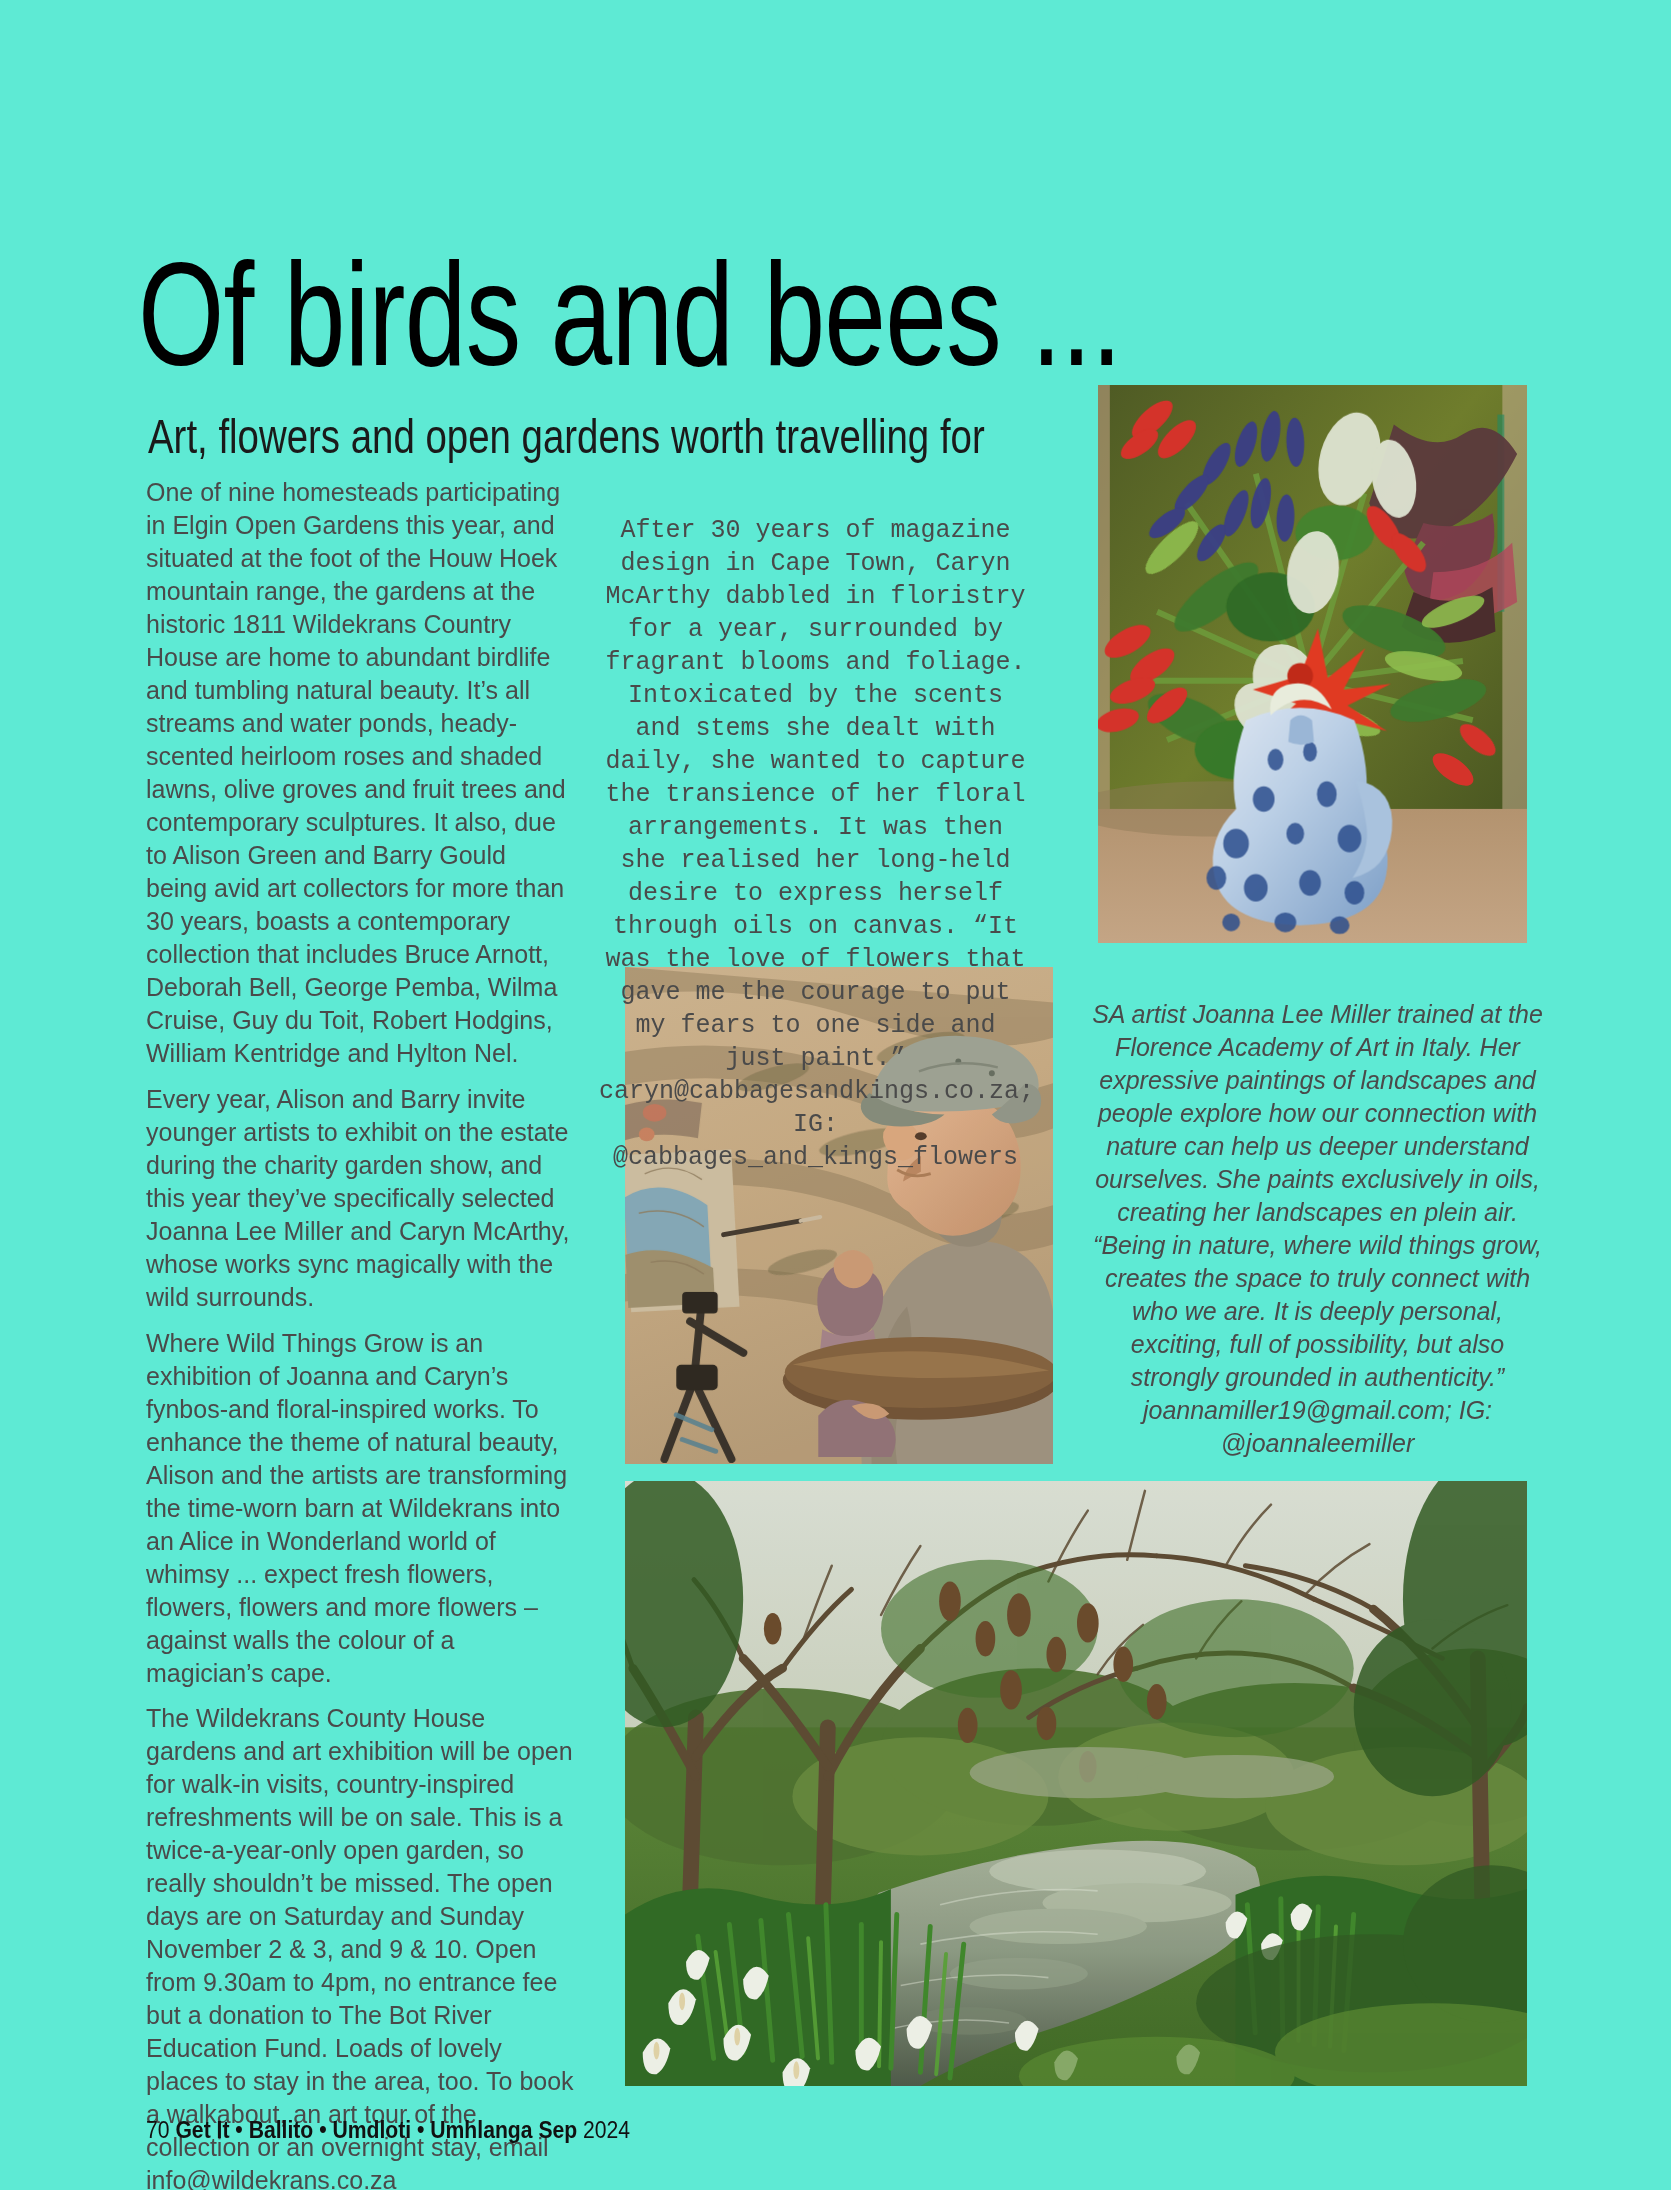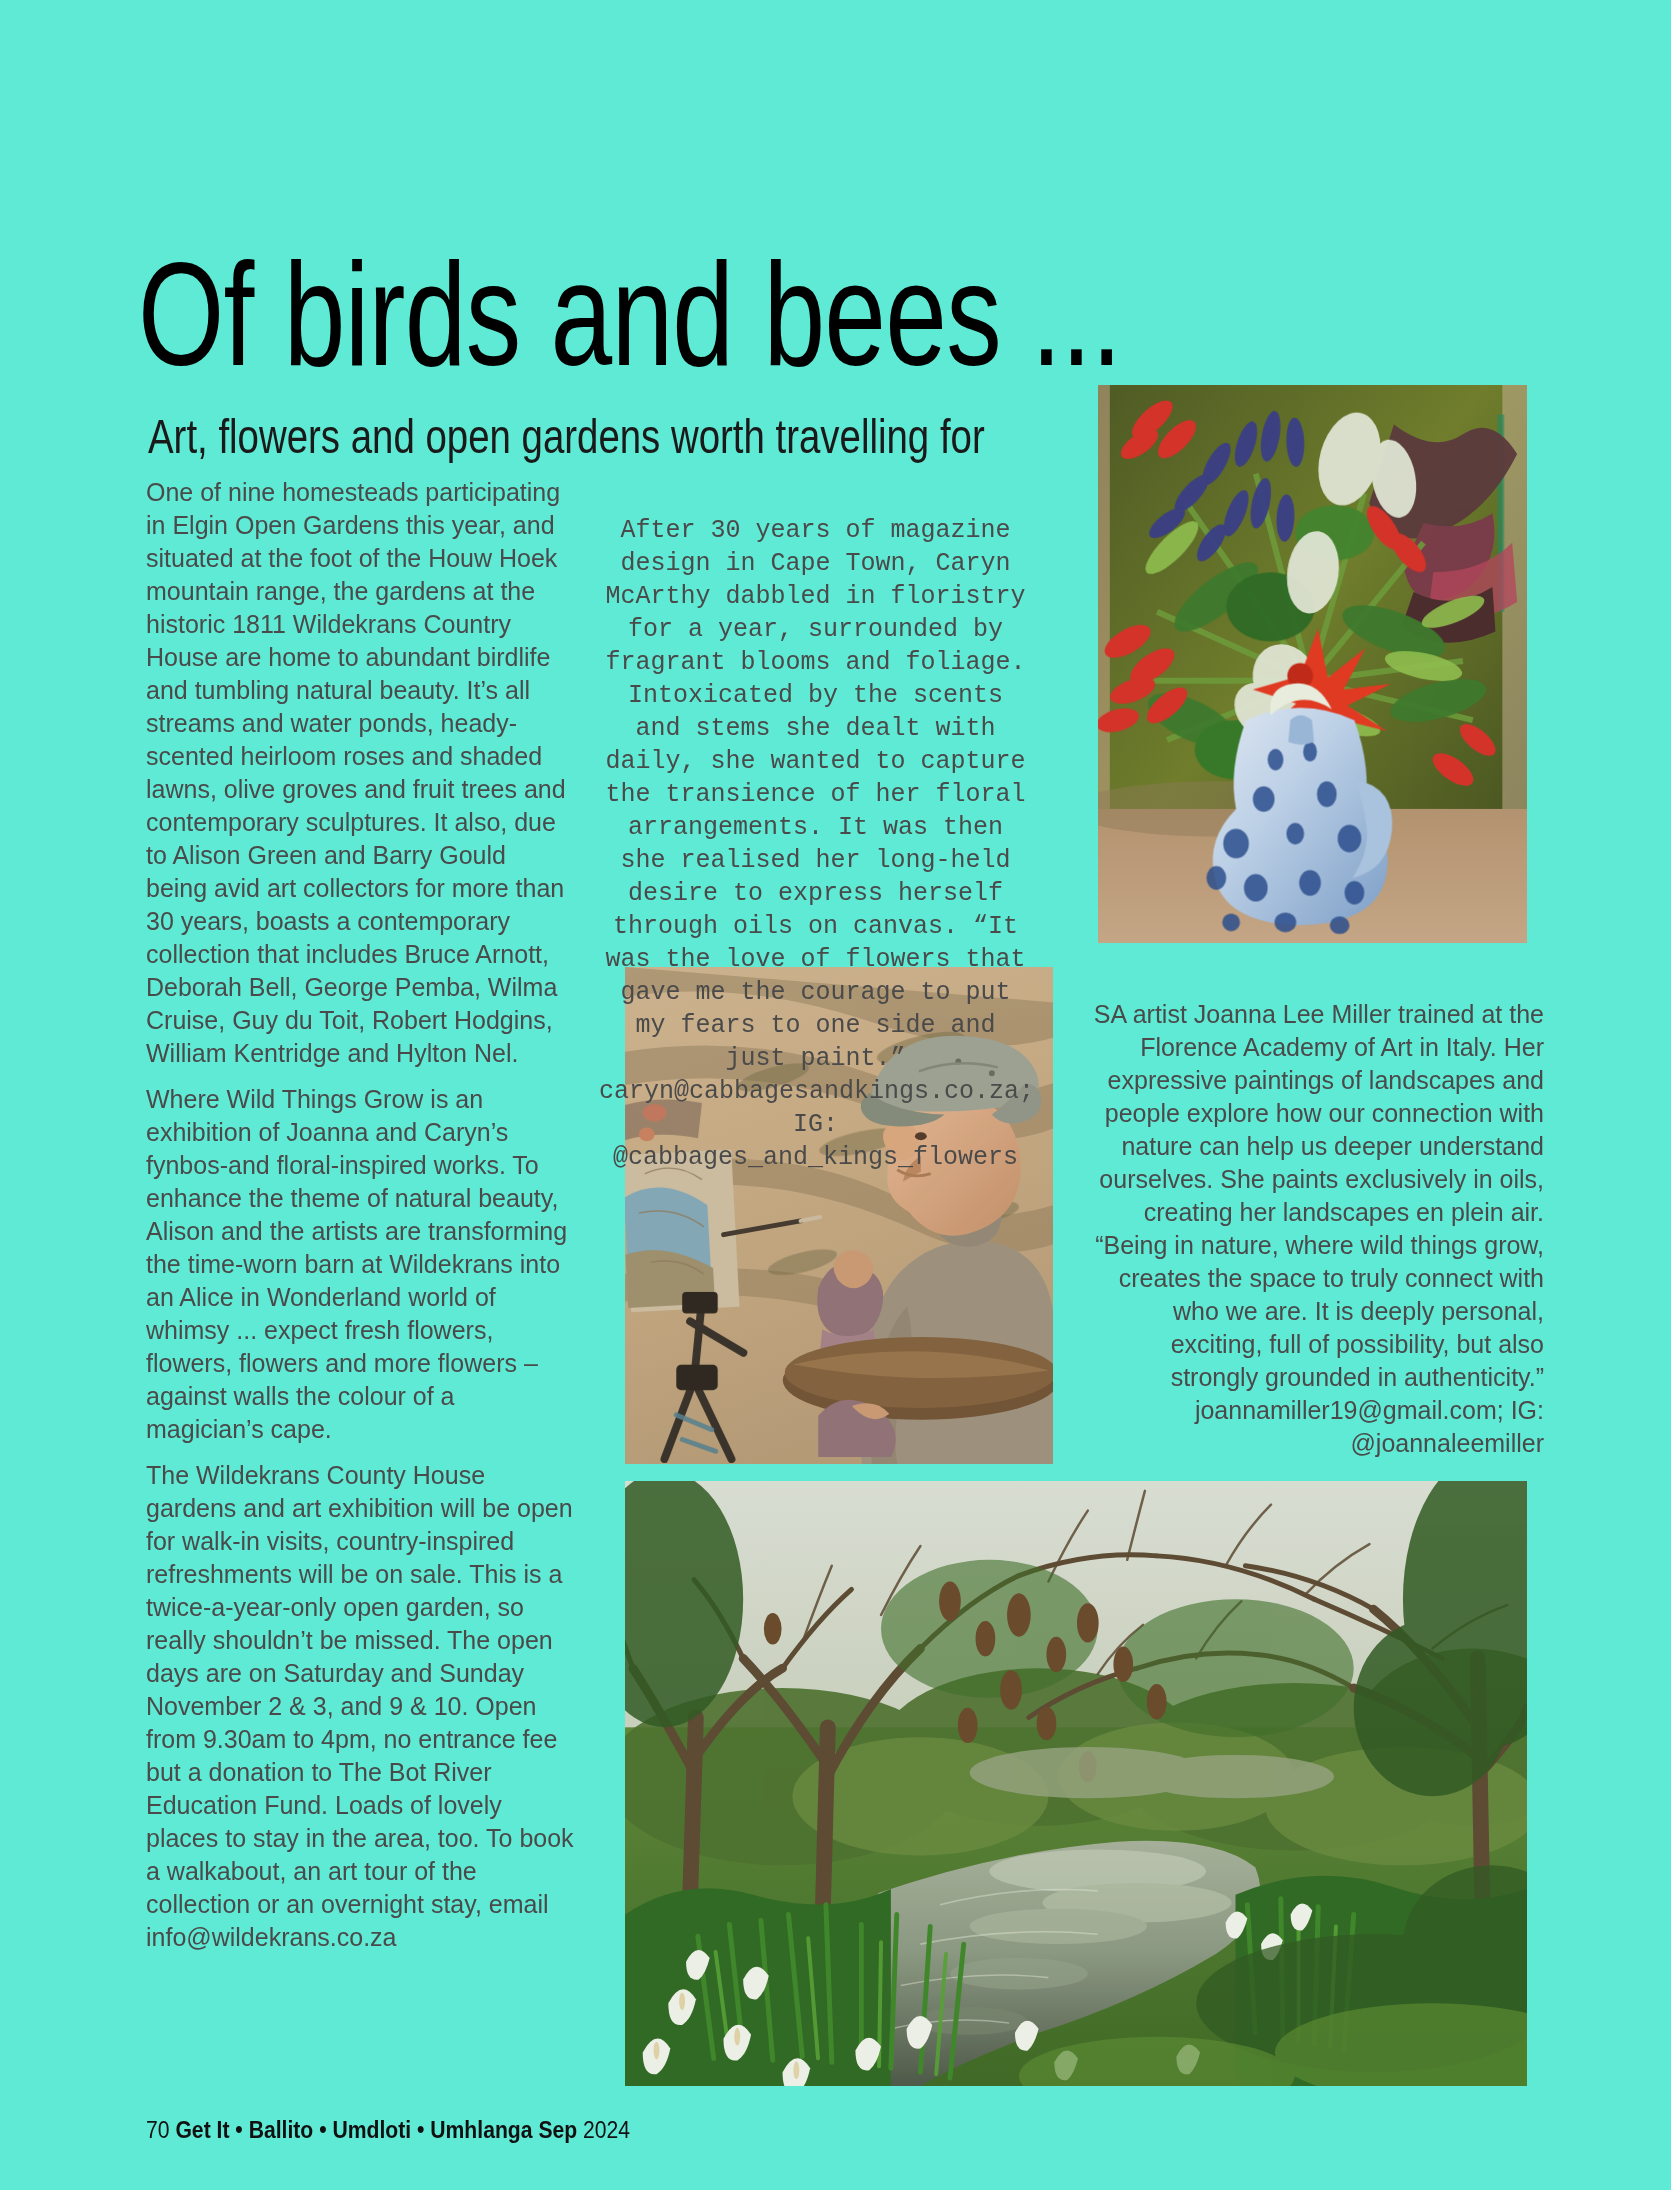--- a/index.html
+++ b/index.html
@@ -77,21 +77,22 @@
     top: 514px;
     width: 433px;
     text-align: center;
     font-family: Liberation Mono, monospace;
   }
 
   #col-three {
     left: 1091px;
     top: 998px;
     width: 453px;
-    text-align: right;
+    text-align: center;
+    font-style: italic;
   }
 
   
   .footer {
     position: absolute;
     left: 146px;
     top: 2116px;
     font-family: "Liberation Sans Narrow", "Liberation Sans", sans-serif;
     font-size: 24.6px;
     color: #111111;
@@ -529,20 +530,21 @@
         <ellipse cx="820" cy="580" rx="160" ry="50"></ellipse>
         <ellipse cx="540" cy="604" rx="140" ry="40"></ellipse>
       </g>
 
       <rect x="0" y="0" width="916" height="614" fill="#5a6b3a" opacity="0.05"></rect>
     </svg>
   </div>
 
   <div class="col" id="col-one">
     <p>One of nine homesteads participating in Elgin Open Gardens this year, and situated at the foot of the Houw Hoek mountain range, the gardens at the historic 1811 Wildekrans Country House are home to abundant birdlife and tumbling natural beauty. It’s all streams and water ponds, heady-scented heirloom roses and shaded lawns, olive groves and fruit trees and contemporary sculptures. It also, due to Alison Green and Barry Gould being avid art collectors for more than 30 years, boasts a contemporary collection that includes Bruce Arnott, Deborah Bell, George Pemba, Wilma Cruise, Guy du Toit, Robert Hodgins, William Kentridge and Hylton Nel.</p>
+    <p>Every year, Alison and Barry invite younger artists to exhibit on the estate during the charity garden show, and this year they’ve specifically selected Joanna Lee Miller and Caryn McArthy, whose works sync magically with the wild surrounds.</p>
     <p>Where Wild Things Grow is an exhibition of Joanna and Caryn’s fynbos-and floral-inspired works. To enhance the theme of natural beauty, Alison and the artists are transforming the time-worn barn at Wildekrans into an Alice in Wonderland world of whimsy ... expect fresh flowers, flowers, flowers and more flowers – against walls the colour of a magician’s cape.</p>
     <p>The Wildekrans County House gardens and art exhibition will be open for walk-in visits, country-inspired refreshments will be on sale. This is a twice-a-year-only open garden, so really shouldn’t be missed. The open days are on Saturday and Sunday November 2 &amp; 3, and 9 &amp; 10. Open from 9.30am to 4pm, no entrance fee but a donation to The Bot River Education Fund. Loads of lovely places to stay in the area, too. To book a walkabout, an art tour of the collection or an overnight stay, email info@wildekrans.co.za</p>
   </div>
 
   <div class="col" id="col-two">
     <p>After 30 years of magazine design in Cape Town, Caryn McArthy dabbled in floristry for a year, surrounded by fragrant blooms and foliage. Intoxicated by the scents and stems she dealt with daily, she wanted to capture the transience of her floral arrangements. It was then she realised her long-held desire to express herself through oils on canvas. “It was the love of flowers that gave me the courage to put my fears to one side and just paint.” caryn@cabbagesandkings.co.za; IG: @cabbages_and_kings_flowers</p>
   </div>
 
   <div class="col" id="col-three">
     <p>SA artist Joanna Lee Miller trained at the Florence Academy of Art in Italy. Her expressive paintings of landscapes and people explore how our connection with nature can help us deeper understand ourselves. She paints exclusively in oils, creating her landscapes en plein air. “Being in nature, where wild things grow, creates the space to truly connect with who we are. It is deeply personal, exciting, full of possibility, but also strongly grounded in authenticity.” joannamiller19@gmail.com; IG: @joannaleemiller</p>

